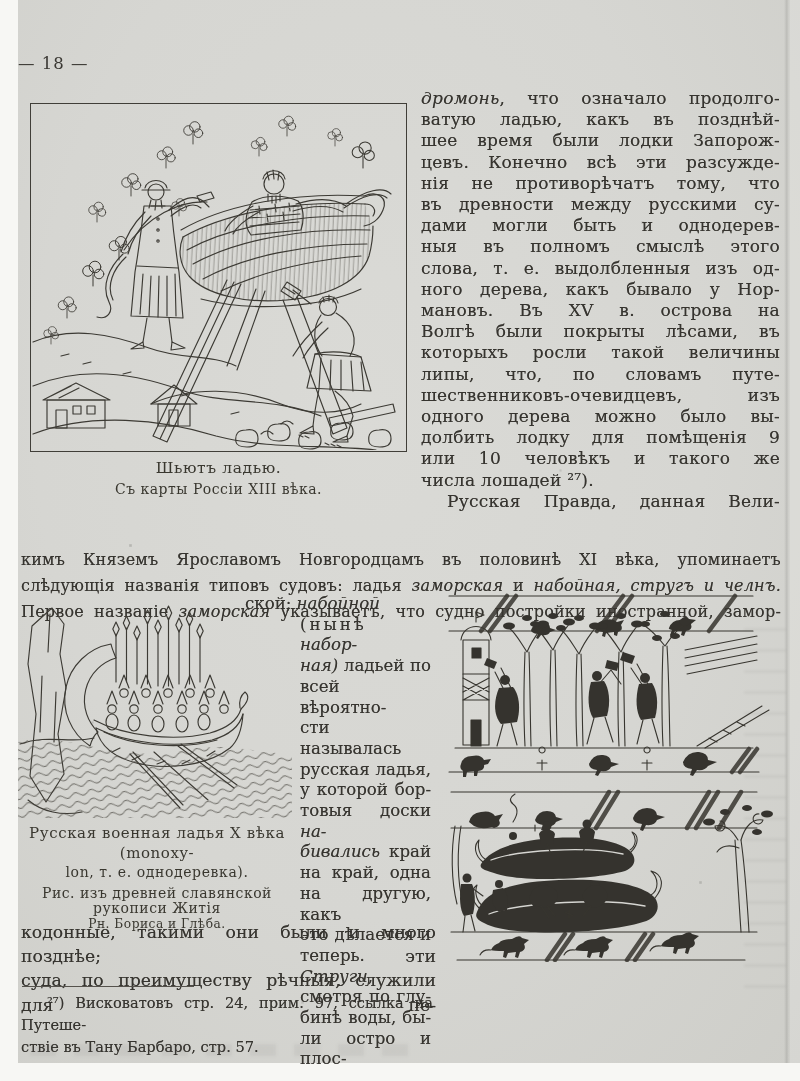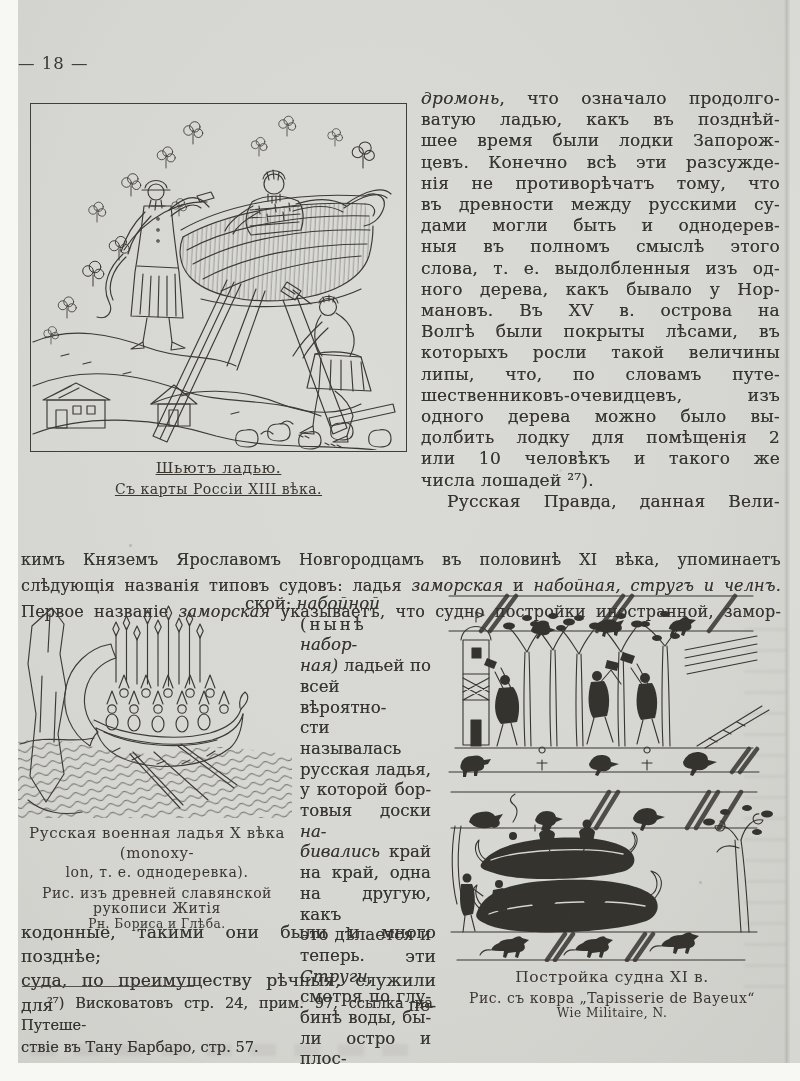--- a/index.html
+++ b/index.html
@@ -32,21 +32,21 @@
   .botblock{left:21px;top:920px;width:415px;font-size:17.3px;line-height:24.2px;}
   .footnote{left:21px;top:992px;width:412px;font-size:14.6px;line-height:22px;}
   .fnrule{position:absolute;left:22px;top:986px;width:172px;height:1px;background:#55524c;}
   .pagenum{position:absolute;left:18px;top:54px;width:686px;
            font-size:16.5px;letter-spacing:1px;color:#3a3833;}
   .fig1{position:absolute;left:30px;top:103px;width:377px;height:349px;
         border:1.6px solid #403e38;box-sizing:border-box;}
   .fig2{position:absolute;left:12px;top:592px;width:285px;height:230px;}
   .fig3{position:absolute;left:447px;top:588px;width:330px;height:374px;}
   .cap{position:absolute;text-align:center;color:#39372f;}
-  .cap1{left:30px;top:459px;width:377px;text-decoration:underline;}
+  .cap1{left:30px;top:459px;width:377px;}
   .cap2{left:8px;top:824px;width:298px;}
   .cap3{left:447px;top:968px;width:330px;}
   .capT{font-size:15.5px;letter-spacing:.6px;line-height:19.5px;}
   .capS{font-size:14px;letter-spacing:.5px;line-height:15.6px;margin-top:3px;}
   .capS2{font-size:12.2px;letter-spacing:.5px;line-height:15.6px;}
   svg{display:block;}
 </style>
 </head>
 <body>
 
@@ -198,21 +198,21 @@
       <div class="tline"><span>дами могли быть и однодерев-</span></div>
       <div class="tline"><span>ныя въ полномъ смыслѣ этого</span></div>
       <div class="tline"><span>слова, т. е. выдолбленныя изъ од-</span></div>
       <div class="tline"><span>ного дерева, какъ бывало у Нор-</span></div>
       <div class="tline"><span>мановъ. Въ XV в. острова на</span></div>
       <div class="tline"><span>Волгѣ были покрыты лѣсами, въ</span></div>
       <div class="tline"><span>которыхъ росли такой величины</span></div>
       <div class="tline"><span>липы, что, по словамъ путе-</span></div>
       <div class="tline"><span>шественниковъ-очевидцевъ, изъ</span></div>
       <div class="tline"><span>одного дерева можно было вы-</span></div>
-      <div class="tline"><span>долбить лодку для помѣщенія 2</span></div>
+      <div class="tline"><span>долбить лодку для помѣщенія 9</span></div>
       <div class="tline"><span>или 10 человѣкъ и такого же</span></div>
       <div class="tline last"><span>числа лошадей ²⁷).</span></div>
       <div class="tline ind"><span>Русская Правда, данная Вели-</span></div>
     </div>
 
   <div class="tb fullblock">
       <div class="tline"><span>кимъ Княземъ Ярославомъ Новгородцамъ въ половинѣ XI вѣка, упоминаетъ</span></div>
       <div class="tline"><span>слѣдующія названія типовъ судовъ: ладья </span><span class="it">заморская</span><span> и </span><span class="it">набойная, стругъ и челнъ.</span></div>
       <div class="tline"><span>Первое названіе </span><span class="it">заморская</span><span> указываетъ, что судно постройки иностранной, замор-</span></div>
     </div>
@@ -419,25 +419,20 @@
         </g>
       </g>
       <g fill="#35332e" stroke="none">
         <path d="M44,362 q2,-5 8,-7 q3,-4 13,-4 q8,-5 10,-1 l7,2 -5,4 q3,6 -4,8 l-2,6 -3,-1 1,-5 -8,1 -2,5 -3,-1 1,-6 q-11,0 -13,-1 z"></path>
         <path d="M128,362 q2,-5 8,-7 q3,-4 13,-4 q8,-5 10,-1 l7,2 -5,4 q3,6 -4,8 l-2,6 -3,-1 1,-5 -8,1 -2,5 -3,-1 1,-6 q-11,0 -13,-1 z"></path>
         <path d="M214,358 q2,-5 8,-7 q3,-4 13,-4 q8,-5 10,-1 l7,2 -5,4 q3,6 -4,8 l-2,6 -3,-1 1,-5 -8,1 -2,5 -3,-1 1,-6 q-11,0 -13,-1 z"></path>
       </g>
       <path d="M44,362 q-8,-1 -11,5 M128,362 q-8,-1 -11,5 M214,358 q-8,-1 -11,5"></path>
     </g>
   </svg>
-  <div class="cap cap3">
-    <div class="capT">Постройка судна XI в.</div>
-    <div class="capS">Рис. съ ковра „Tapisserie de Bayeux“</div>
-    <div class="capS2">Wie Militaire, N.</div>
-  </div>
 
   <div class="tb botblock">
       <div class="tline"><span>кодонные, такими они были и много позднѣе; эти</span></div>
       <div class="tline"><span>суда, по преимуществу рѣчныя, служили для пе-</span></div>
     </div>
 
   <div class="fnrule"></div>
   <div class="tb footnote">
       <div class="tline ind"><span>²⁷) Висковатовъ стр. 24, прим. 97, ссылка на Путеше-</span></div>
       <div class="tline last"><span>ствіе въ Тану Барбаро, стр. 57.</span></div>

